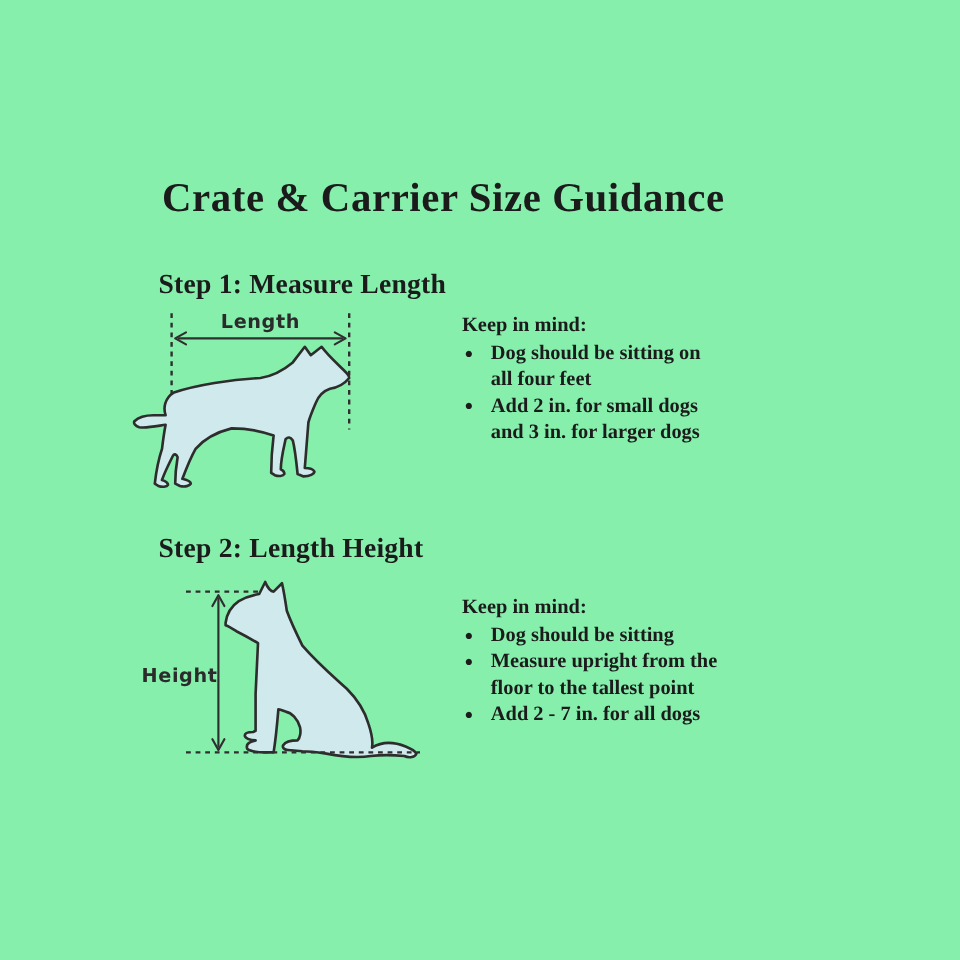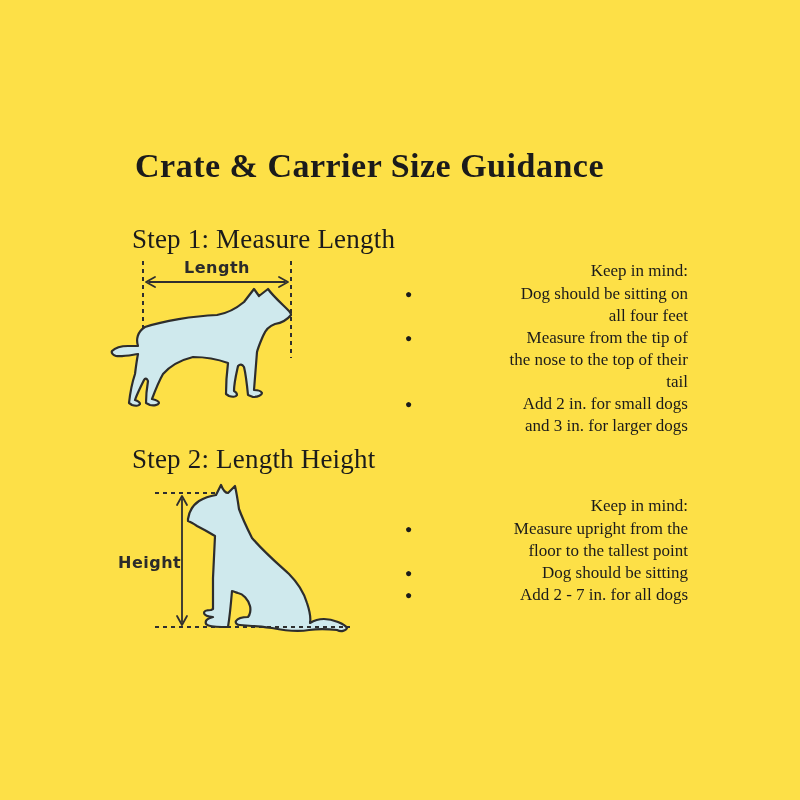--- a/index.html
+++ b/index.html
@@ -1,35 +1,35 @@
 <!DOCTYPE html>
 <html><head>
 <meta charset="utf-8">
 <style>
   html,body{margin:0;padding:0;background:#ffffff;}
   #canvas{
-    position:relative;width:800px;height:800px;background:#fde047;overflow:hidden;
+    position:relative;width:800px;height:800px;background:#86efac;overflow:hidden;
     font-family:"Liberation Serif", serif;color:#1b1b1b;
   }
   .title{
     position:absolute;left:135px;top:147px;
     font-size:34px;font-weight:bold;letter-spacing:0.5px;white-space:nowrap;
   }
   .step-heading{
     position:absolute;left:132px;
-    font-size:27px;font-weight:normal;letter-spacing:0.2px;white-space:nowrap;
+    font-size:23px;font-weight:bold;letter-spacing:0.2px;white-space:nowrap;
   }
   #step1-heading{top:224px;}
   #step2-heading{top:444px;}
   .figure{position:absolute;}
   #fig-length{left:105px;top:253px;}
   #fig-height{left:110px;top:478px;}
   .tips{
-    position:absolute;left:403px;width:285px;
-    font-size:17px;font-weight:normal;line-height:22px;text-align:right;
+    position:absolute;left:385px;width:285px;
+    font-size:17px;font-weight:bold;line-height:22px;
   }
   #step1-tips{top:260px;}
   #step2-tips{top:495px;}
   .tips-heading{margin:0 0 1px 0;}
   ul.tip-list{list-style:none;margin:0;padding:0;}
   ul.tip-list li{
     position:relative;padding-left:24px;margin:0;
     white-space:pre-line;
   }
   ul.tip-list li::before{
@@ -75,23 +75,20 @@
     <path class="arrow-line" d="M 50,24 41,29 50,34"></path>
     <path class="arrow-line" d="M 174,24 183,29 174,34"></path>
     <text class="fig-label" x="112" y="20" text-anchor="middle">Length</text>
   </svg>
 
   <div class="tips" id="step1-tips">
     <p class="tips-heading">Keep in mind:</p>
     <ul class="tip-list">
       <li>Dog should be sitting on
 all four feet</li>
-      <li>Measure from the tip of
-the nose to the top of their
-tail</li>
       <li>Add 2 in. for small dogs
 and 3 in. for larger dogs</li>
     </ul>
   </div>
 
   <div class="step-heading" id="step2-heading">Step 2: Length Height</div>
 
   <svg class="figure" id="fig-height" width="290" height="190" viewBox="0 0 290 190">
     <line class="dash-line" x1="45" y1="15" x2="127" y2="15"></line>
     <path class="dog" d="M 78,41
@@ -113,20 +110,20 @@
     <line class="dash-line" x1="45" y1="149" x2="240" y2="149"></line>
     <line class="arrow-line" x1="72" y1="21" x2="72" y2="144"></line>
     <path class="arrow-line" d="M 67,27 72,18 77,27"></path>
     <path class="arrow-line" d="M 67,138 72,147 77,138"></path>
     <text class="fig-label" x="8" y="90" text-anchor="start">Height</text>
   </svg>
 
   <div class="tips" id="step2-tips">
     <p class="tips-heading">Keep in mind:</p>
     <ul class="tip-list">
+      <li>Dog should be sitting</li>
       <li>Measure upright from the
 floor to the tallest point</li>
-      <li>Dog should be sitting</li>
       <li>Add 2 - 7 in. for all dogs</li>
     </ul>
   </div>
 
 </div>
 
 </body></html>

